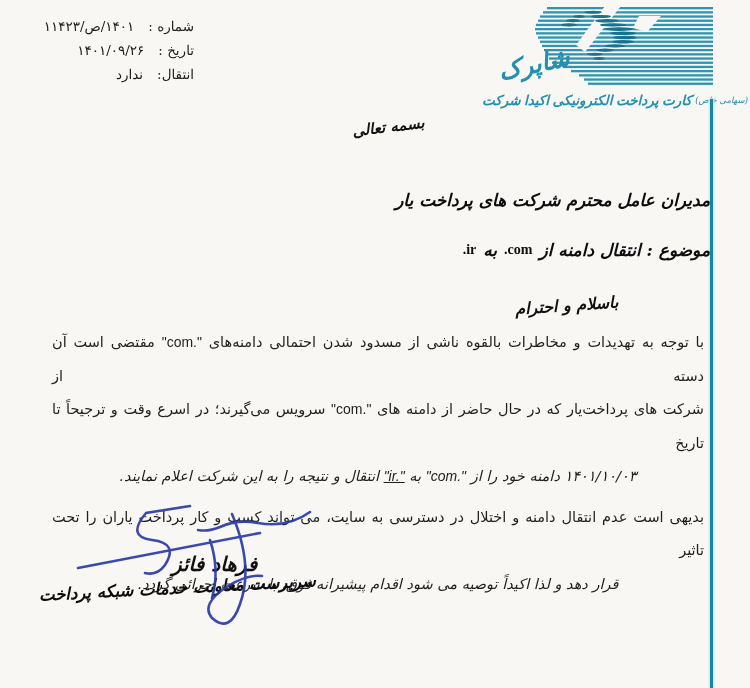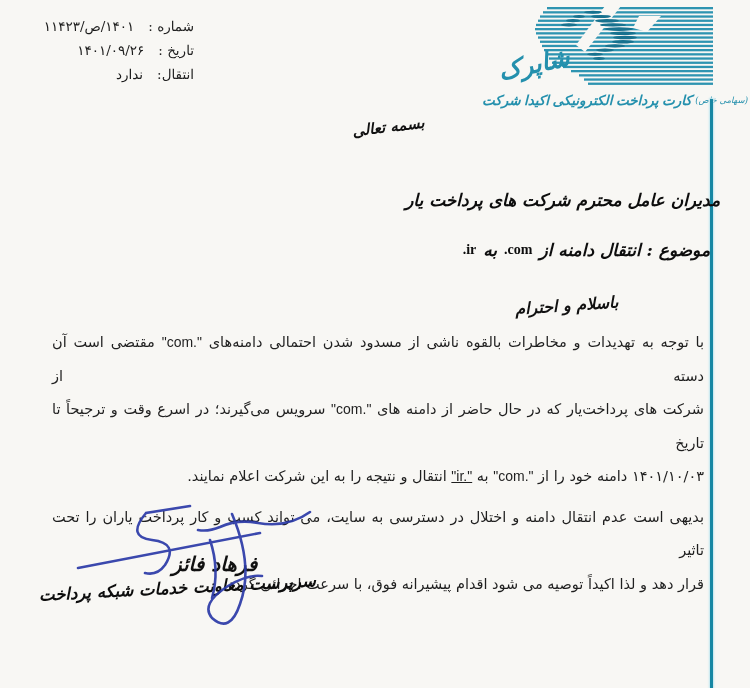--- a/index.html
+++ b/index.html
@@ -33,21 +33,21 @@
     position:absolute; left:710px; top:99px; width:3px; height:589px;
     background:#1787a3; box-shadow:0 0 2px 1px #bfe6ef;
   }
   
   .besmellah{
     position:absolute; left:352px; top:118px;
     font-family:"DejaVu Serif", serif; font-style:italic; font-weight:bold;
     font-size:15px; transform:rotate(-7deg); color:#111;
   }
   .recipient{
-    position:absolute; right:30px; top:190px; direction:rtl;
+    position:absolute; right:40px; top:190px; direction:rtl;
     font-family:"DejaVu Serif", serif; font-style:italic; font-weight:bold;
     font-size:17px; color:#0d0d0d;
   }
   .subject{
     position:absolute; right:40px; top:240px; direction:rtl;
     display:flex; gap:7px; align-items:center;
     font-family:"DejaVu Serif", serif; font-style:italic; font-weight:bold;
     font-size:17px; color:#0d0d0d;
   }
   .subject .latin{direction:ltr; font-style:normal; font-weight:bold;
@@ -57,21 +57,21 @@
     font-family:"DejaVu Serif", serif; font-style:italic; font-weight:bold;
     font-size:16px; transform:rotate(-4deg); color:#111;
   }
   
   .body-text{
     position:absolute; left:52px; top:326px; width:652px; direction:rtl;
     font-size:14.5px; color:#1f1f1f; line-height:33.5px;
   }
   .line{width:100%;}
   .line-justify{text-align:justify; text-align-last:justify;margin-left:30px;}
-  .line-center{}
+  .line-center{text-align:center;font-style:italic;}
   .p2{margin-top:7px;}
   .latin-body{direction:ltr; unicode-bidi:isolate; font-family:"Liberation Sans", sans-serif; font-size:14px;}
   .u{text-decoration:underline;}
   
   .sig-block{position:absolute; left:60px; top:500px; width:310px; height:150px;}
   .sig-name{
     position:absolute; left:112px; top:52px; direction:rtl;
     font-family:"DejaVu Serif", serif; font-style:italic; font-weight:bold;
     font-size:20px; color:#111;
   }

